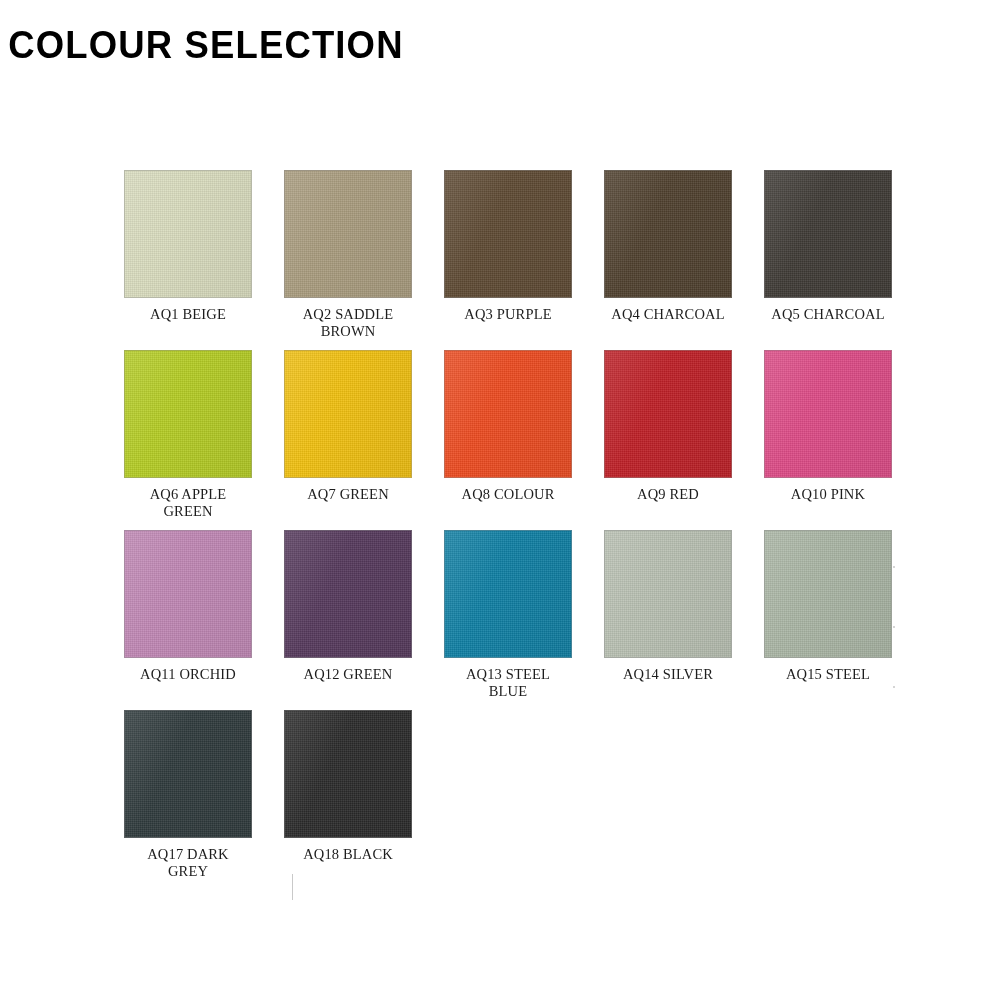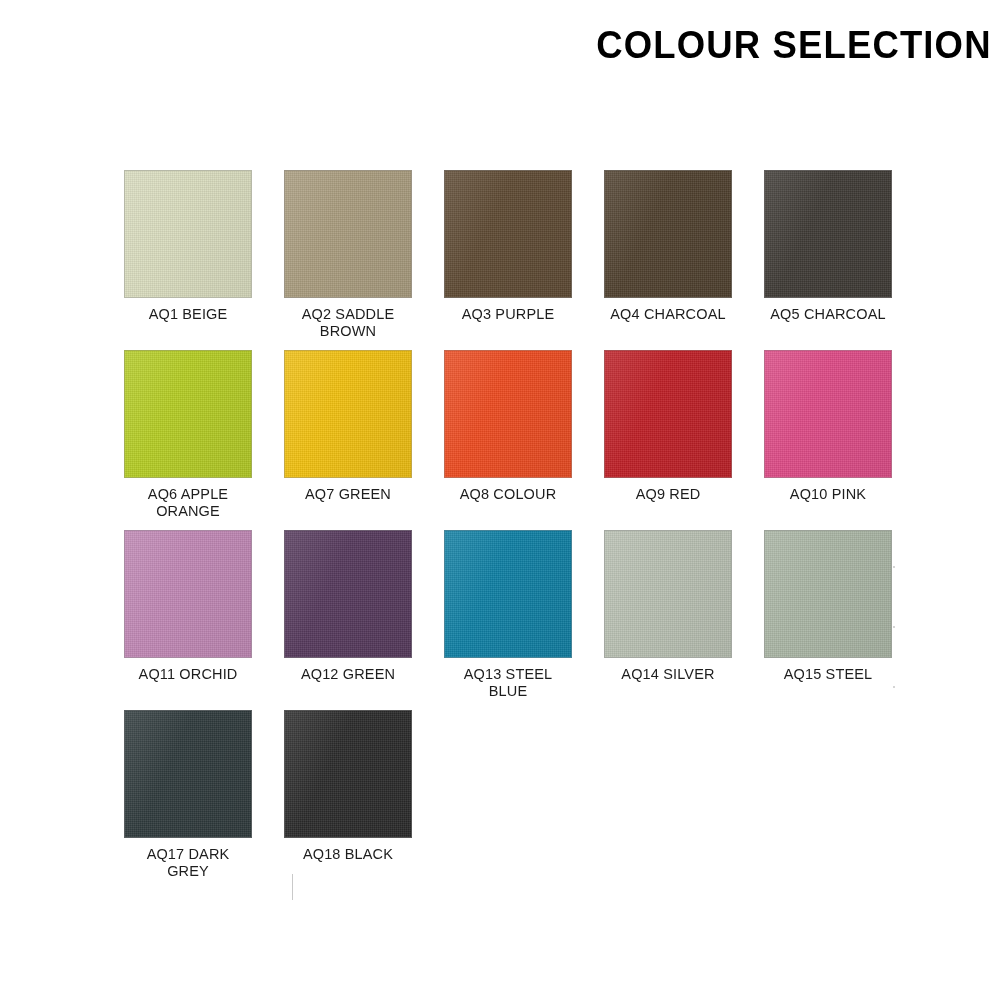--- a/index.html
+++ b/index.html
@@ -21,21 +21,21 @@
     height: 1000px;
     background: #ffffff;
   }
 
   
   .title-wrap {
     position: absolute;
     top: 26px;
     left: 0;
     width: 1000px;
-    text-align: right;
+    text-align: left;
   }
   .title {
     display: inline-block;
     font-family: "Liberation Sans", sans-serif;
     font-weight: bold;
     font-size: 38px;
     letter-spacing: 1.2px;
     color: #000000;
     line-height: 1.05;
     transform: scaleX(0.96);
@@ -100,21 +100,21 @@
     pointer-events: none;
     z-index: 1;
   }
 
   .caption {
     position: absolute;
     top: 136px;
     left: 0;
     width: 160px;
     text-align: center;
-    font-family: Liberation Sans, sans-serif;
+    font-family: Liberation Serif, serif;
     font-size: 14.5px;
     line-height: 17px;
     color: #1d1d1d;
     letter-spacing: 0.15px;
     white-space: pre-line;
   }
 
   
   .artifact {
     position: absolute;
@@ -157,21 +157,21 @@
         <div class="swatch" style="background-color: rgb(79, 64, 46);"></div>
         <div class="caption">AQ4 CHARCOAL</div>
       </div>
       <div class="cell">
         <div class="swatch" style="background-color: rgb(62, 58, 53);"></div>
         <div class="caption">AQ5 CHARCOAL</div>
       </div>
       <div class="cell">
         <div class="swatch" style="background-color: rgb(180, 204, 36);"></div>
         <div class="caption">AQ6 APPLE
-ORANGE</div>
+GREEN</div>
       </div>
       <div class="cell">
         <div class="swatch" style="background-color: rgb(240, 192, 16);"></div>
         <div class="caption">AQ7 GREEN</div>
       </div>
       <div class="cell">
         <div class="swatch" style="background-color: rgb(236, 75, 32);"></div>
         <div class="caption">AQ8 COLOUR</div>
       </div>
       <div class="cell">

